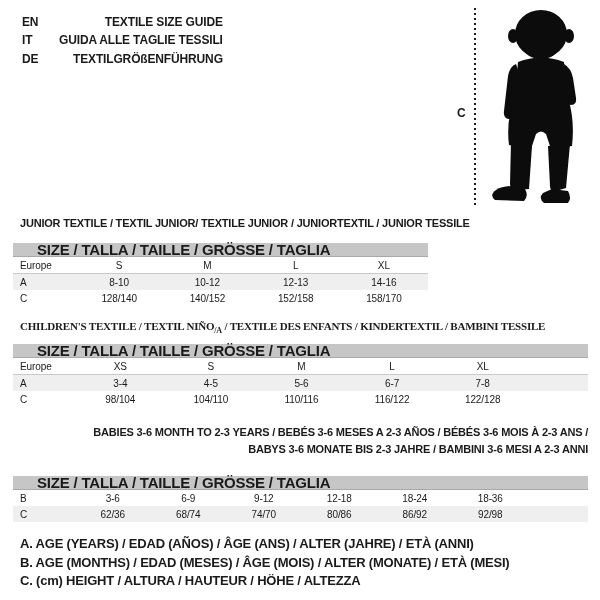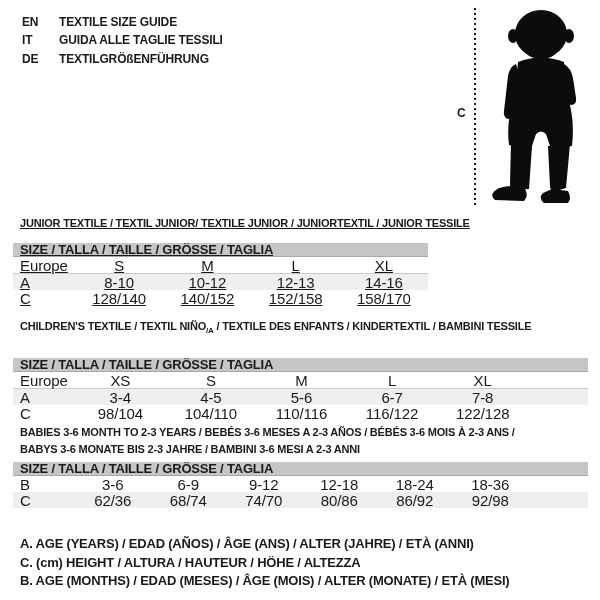--- a/index.html
+++ b/index.html
@@ -18,68 +18,69 @@
   
   .lang-block{
     position:absolute;left:22px;top:13px;
   }
   .lang-row{
     display:flex;
     font-size:12px;font-weight:bold;
     line-height:18.4px;
     letter-spacing:-0.15px;
     white-space:nowrap;
+    justify-content:space-between;
   }
   .lang-code{width:37px;flex:0 0 37px;}
 
   
   .measure-line{
     position:absolute;left:474px;top:8px;
     width:2px;height:199px;
     background:repeating-linear-gradient(to bottom, var(--ink,#2e2e2e) 0 2px, transparent 2px 5px);
   }
   .measure-label{
     position:absolute;left:457px;top:106px;
     font-size:12px;font-weight:bold;
   }
   .baby-svg{position:absolute;left:486px;top:6px;}
 
   
   .section{position:absolute;left:13px;}
-  .sec-junior{top:215px;width:415px;text-decoration:underline;}
+  .sec-junior{top:215px;width:415px;}
   .sec-children{top:318px;width:575px;}
   .sec-babies{top:424px;width:575px;}
 
   .tbl-title{
     font-size:11px;font-weight:bold;
     letter-spacing:-0.2px;
     padding-left:7px;
     white-space:nowrap;
   }
   .tbl-title-line{line-height:17px;}
   .tbl-title sub{font-size:8px;}
   .sec-junior .tbl-title{margin-bottom:11px;}
-  .sec-children .tbl-title{margin-bottom:19px;}
-  .sec-babies .tbl-title{margin-bottom:4px;}
+  .sec-children .tbl-title{margin-bottom:5px;font-family:Liberation Serif, serif;}
+  .sec-babies .tbl-title{margin-bottom:18px;text-align:right;}
 
   .tbl{width:100%;}
   .tbl-head{
     height:14px;line-height:14px;
     background:var(--header-bg,#c6c6c6);
     border-bottom:1px solid var(--header-border,#a8a8a8);
-    font-size:13px;font-weight:600;
+    font-size:15px;font-weight:600;
     letter-spacing:-0.2px;
-    padding-left:7px;
+    padding-left:24px;
     box-sizing:border-box;
     white-space:nowrap;
   }
   .tbl-row{
     display:flex;align-items:center;
     height:16px;
-    font-size:15px;
+    font-size:10px;
     letter-spacing:-0.1px;
     white-space:nowrap;
   }
   .tbl-row.cols-row{border-bottom:1px solid var(--row-divider,#c9c9c9);}
   .tbl-row.shaded{background:var(--row-shade,#efefef);}
   .cell-label{flex:0 0 55px;width:55px;padding-left:7px;text-align:left;overflow:visible;}
   .cell{flex:1;text-align:center;}
   .spacer{flex:0 0 60px;width:60px;}
   .sec-junior .spacer{flex:0 0 0;width:0;}
 
@@ -226,17 +227,17 @@
             <div class="cell">86/92</div>
             <div class="cell">92/98</div>
             <div class="spacer"></div>
           </div>
         </div>
       </div>
     </div>
 
   <div class="notes">
       <div class="note-line">A. AGE (YEARS) / EDAD (AÑOS) / ÂGE (ANS) / ALTER (JAHRE) / ETÀ (ANNI)</div>
+      <div class="note-line">B. AGE (MONTHS) / EDAD (MESES) / ÂGE (MOIS) / ALTER (MONATE) / ETÀ (MESI)</div>
       <div class="note-line">C. (cm) HEIGHT / ALTURA / HAUTEUR / HÖHE / ALTEZZA</div>
-      <div class="note-line">B. AGE (MONTHS) / EDAD (MESES) / ÂGE (MOIS) / ALTER (MONATE) / ETÀ (MESI)</div>
     </div>
 
 </div>
 
 </body></html>

